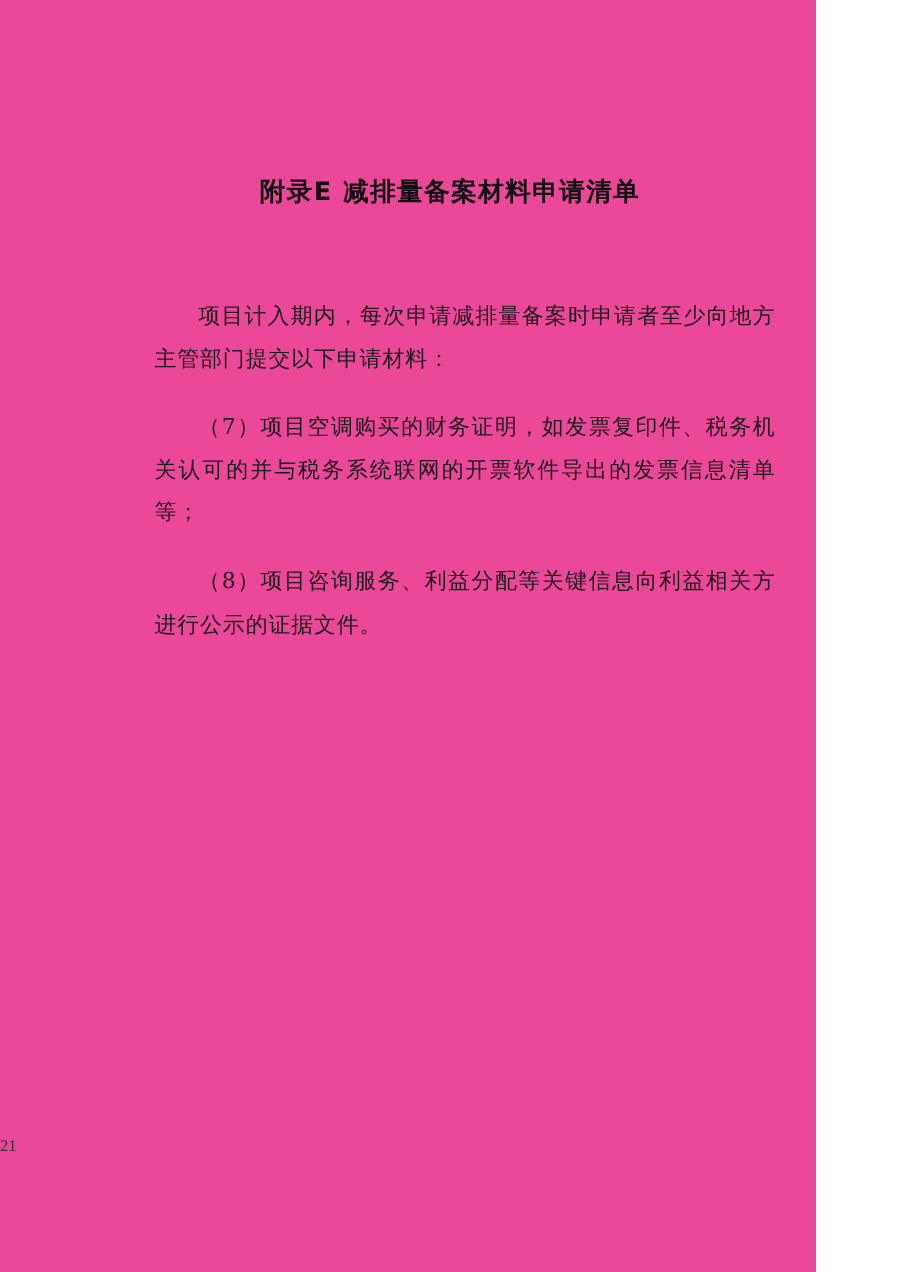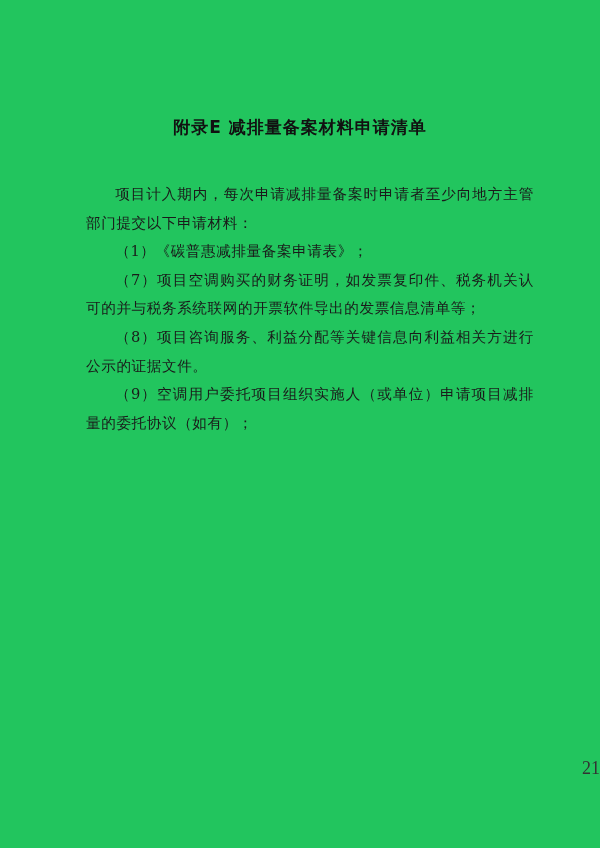--- a/index.html
+++ b/index.html
@@ -1,35 +1,33 @@
 <!DOCTYPE html>
 <html><head>
   <meta charset="utf-8">
   <style>
     html, body { margin: 0; padding: 0; background: #ffffff; }
     body { width: 600px; height: 848px; position: relative; overflow: hidden;
            font-family: "DejaVu Serif", "Liberation Serif", serif; color: #1a1a1a; }
-    .page { position: absolute; left: 0; top: 0; width: 600px; height: 848px; background: #22c55e; }
+    .page { position: absolute; left: 0; top: 0; width: 544px; height: 848px; background: #ec4899; }
     .title { position: absolute; top: 116px; left: 0; width: 600px; text-align: center;
              font-family: "DejaVu Sans", "Liberation Sans", sans-serif;
              font-size: 17px; font-weight: bold; letter-spacing: 1px; color: #111; }
     .body { position: absolute; top: 180px; left: 86px; width: 448px;
             font-size: 14.6px; line-height: 28.6px; letter-spacing: 0.6px; text-align: justify; }
-    .para { margin: 0; text-indent: 2em; }
-    .page-number { position: absolute; top: 758px; left: 0; width: 600px; text-align: right;
-                   font-family: "Liberation Serif", serif; font-size: 18px; color: #333; }
+    .para { margin: 17px; text-indent: 2em; }
+    .page-number { position: absolute; top: 758px; left: 0; width: 600px; text-align: left;
+                   font-family: "Liberation Serif", serif; font-size: 11px; color: #333; }
   </style>
 </head>
 <body>
 
 <div class="page">
   <div class="title">附录E  减排量备案材料申请清单</div>
 
   <div class="body">
     <p class="para">项目计入期内，每次申请减排量备案时申请者至少向地方主管部门提交以下申请材料：</p>
-    <p class="para">（1）《碳普惠减排量备案申请表》；</p>
     <p class="para">（7）项目空调购买的财务证明，如发票复印件、税务机关认可的并与税务系统联网的开票软件导出的发票信息清单等；</p>
     <p class="para">（8）项目咨询服务、利益分配等关键信息向利益相关方进行公示的证据文件。</p>
-    <p class="para">（9）空调用户委托项目组织实施人（或单位）申请项目减排量的委托协议（如有）；</p>
   </div>
 
   <div class="page-number">21</div>
 </div>
 
 </body></html>

